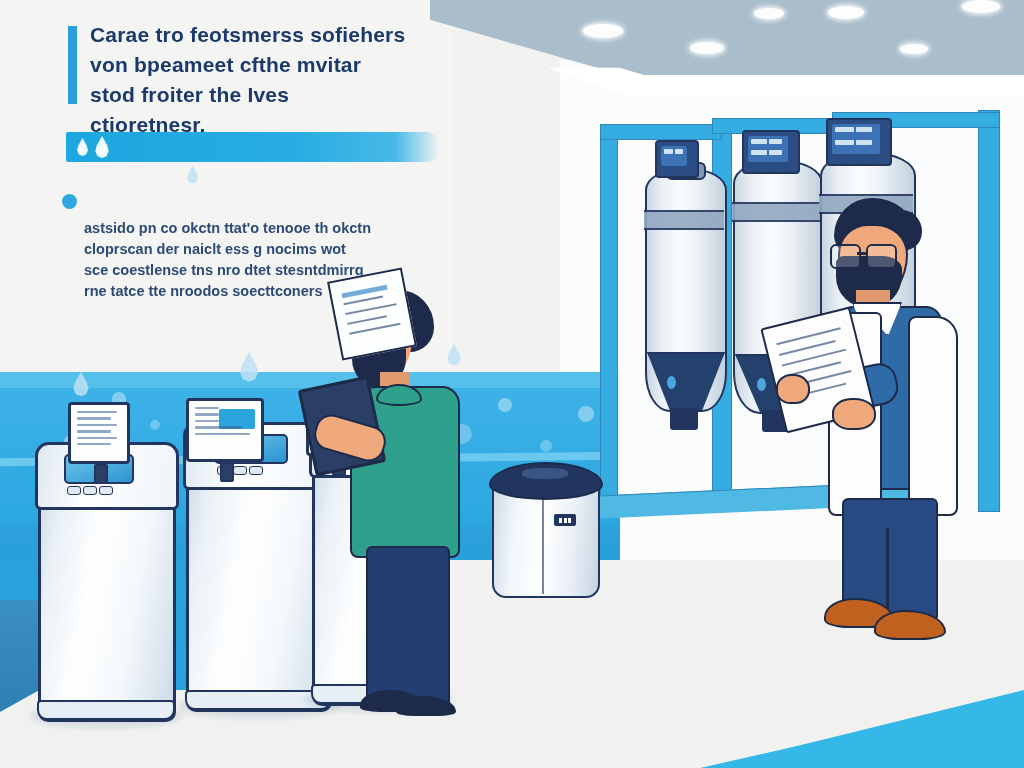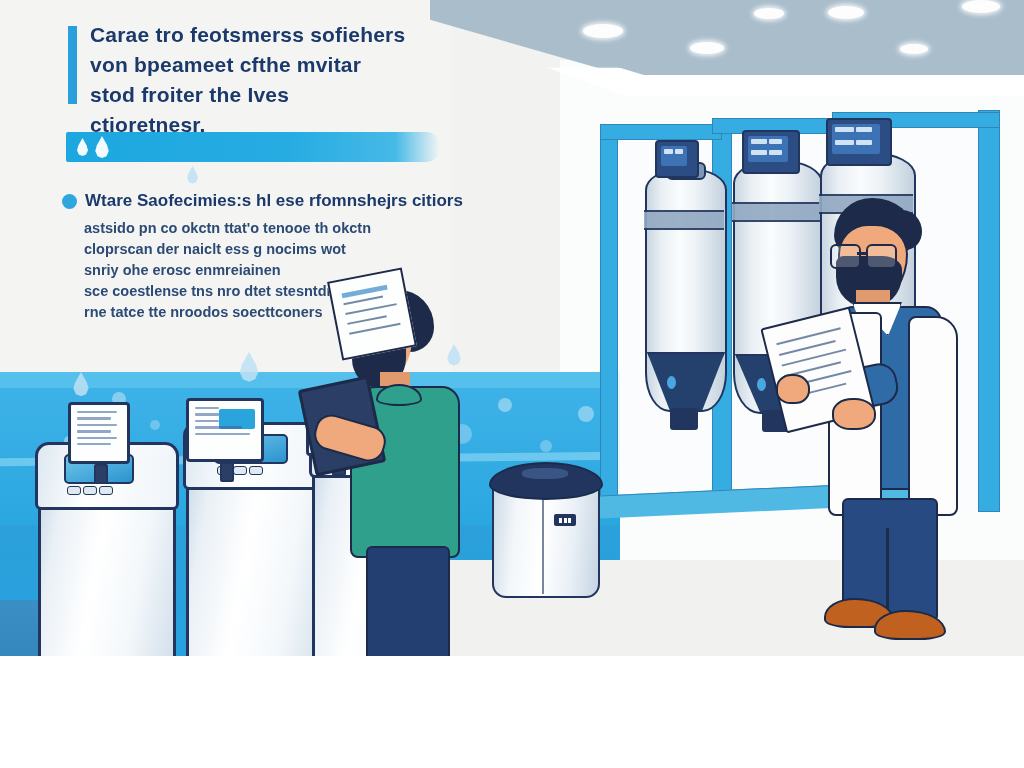--- a/index.html
+++ b/index.html
@@ -1,19 +1,19 @@
 <!DOCTYPE html>
 <html><head>
 <meta charset="utf-8">
 <style>
   html,body{margin:0;padding:0;background:#ffffff;}
   body{font-family:"Liberation Sans", sans-serif;}
   #scene{
     position:relative;
-    width:1024px;height:656px;
+    width:1024px;height:768px;
     overflow:hidden;
     background:#f2f3f1;
   }
   .abs{position:absolute;}
 
   
   .ceiling{
     left:430px;top:0;width:594px;height:76px;
     background:#a9bdcb;
     clip-path:polygon(0% 0%, 100% 0%, 100% 100%, 33% 100%, 0% 26%);
@@ -359,27 +359,25 @@
 
   <div class="abs ribbon">
     <div class="abs" style="left:10px;top:6px;display:flex;gap:5px;">
       <div class="drop-shape"></div>
       <div class="drop-shape" style="width:16px;height:22px;margin-top:-2px;"></div>
     </div>
   </div>
 
   <div class="abs subhead-row">
     <div class="bullet-dot"></div>
-    <p class="subhead">Wtare Saofecimies:s hl ese rfomnshejrs citiors</p>
   </div>
 
   <ul class="abs body-list" id="body-list">
       <li>astsido pn co okctn ttat'o tenooe th okctn</li>
       <li>cloprscan der naiclt ess g nocims wot</li>
-      <li>snriy ohe erosc enmreiainen</li>
       <li>sce coestlense tns nro dtet  stesntdmirrg</li>
       <li>rne tatce tte nroodos soecttconers</li>
     </ul>
 
   <div class="abs enclosure">
 
     <div class="glass-pane" style="left:14px;top:16px;width:100px;height:380px;"></div>
     <div class="glass-pane" style="left:128px;top:10px;width:108px;height:386px;"></div>
     <div class="glass-pane" style="left:250px;top:2px;width:130px;height:394px;"></div>
 

